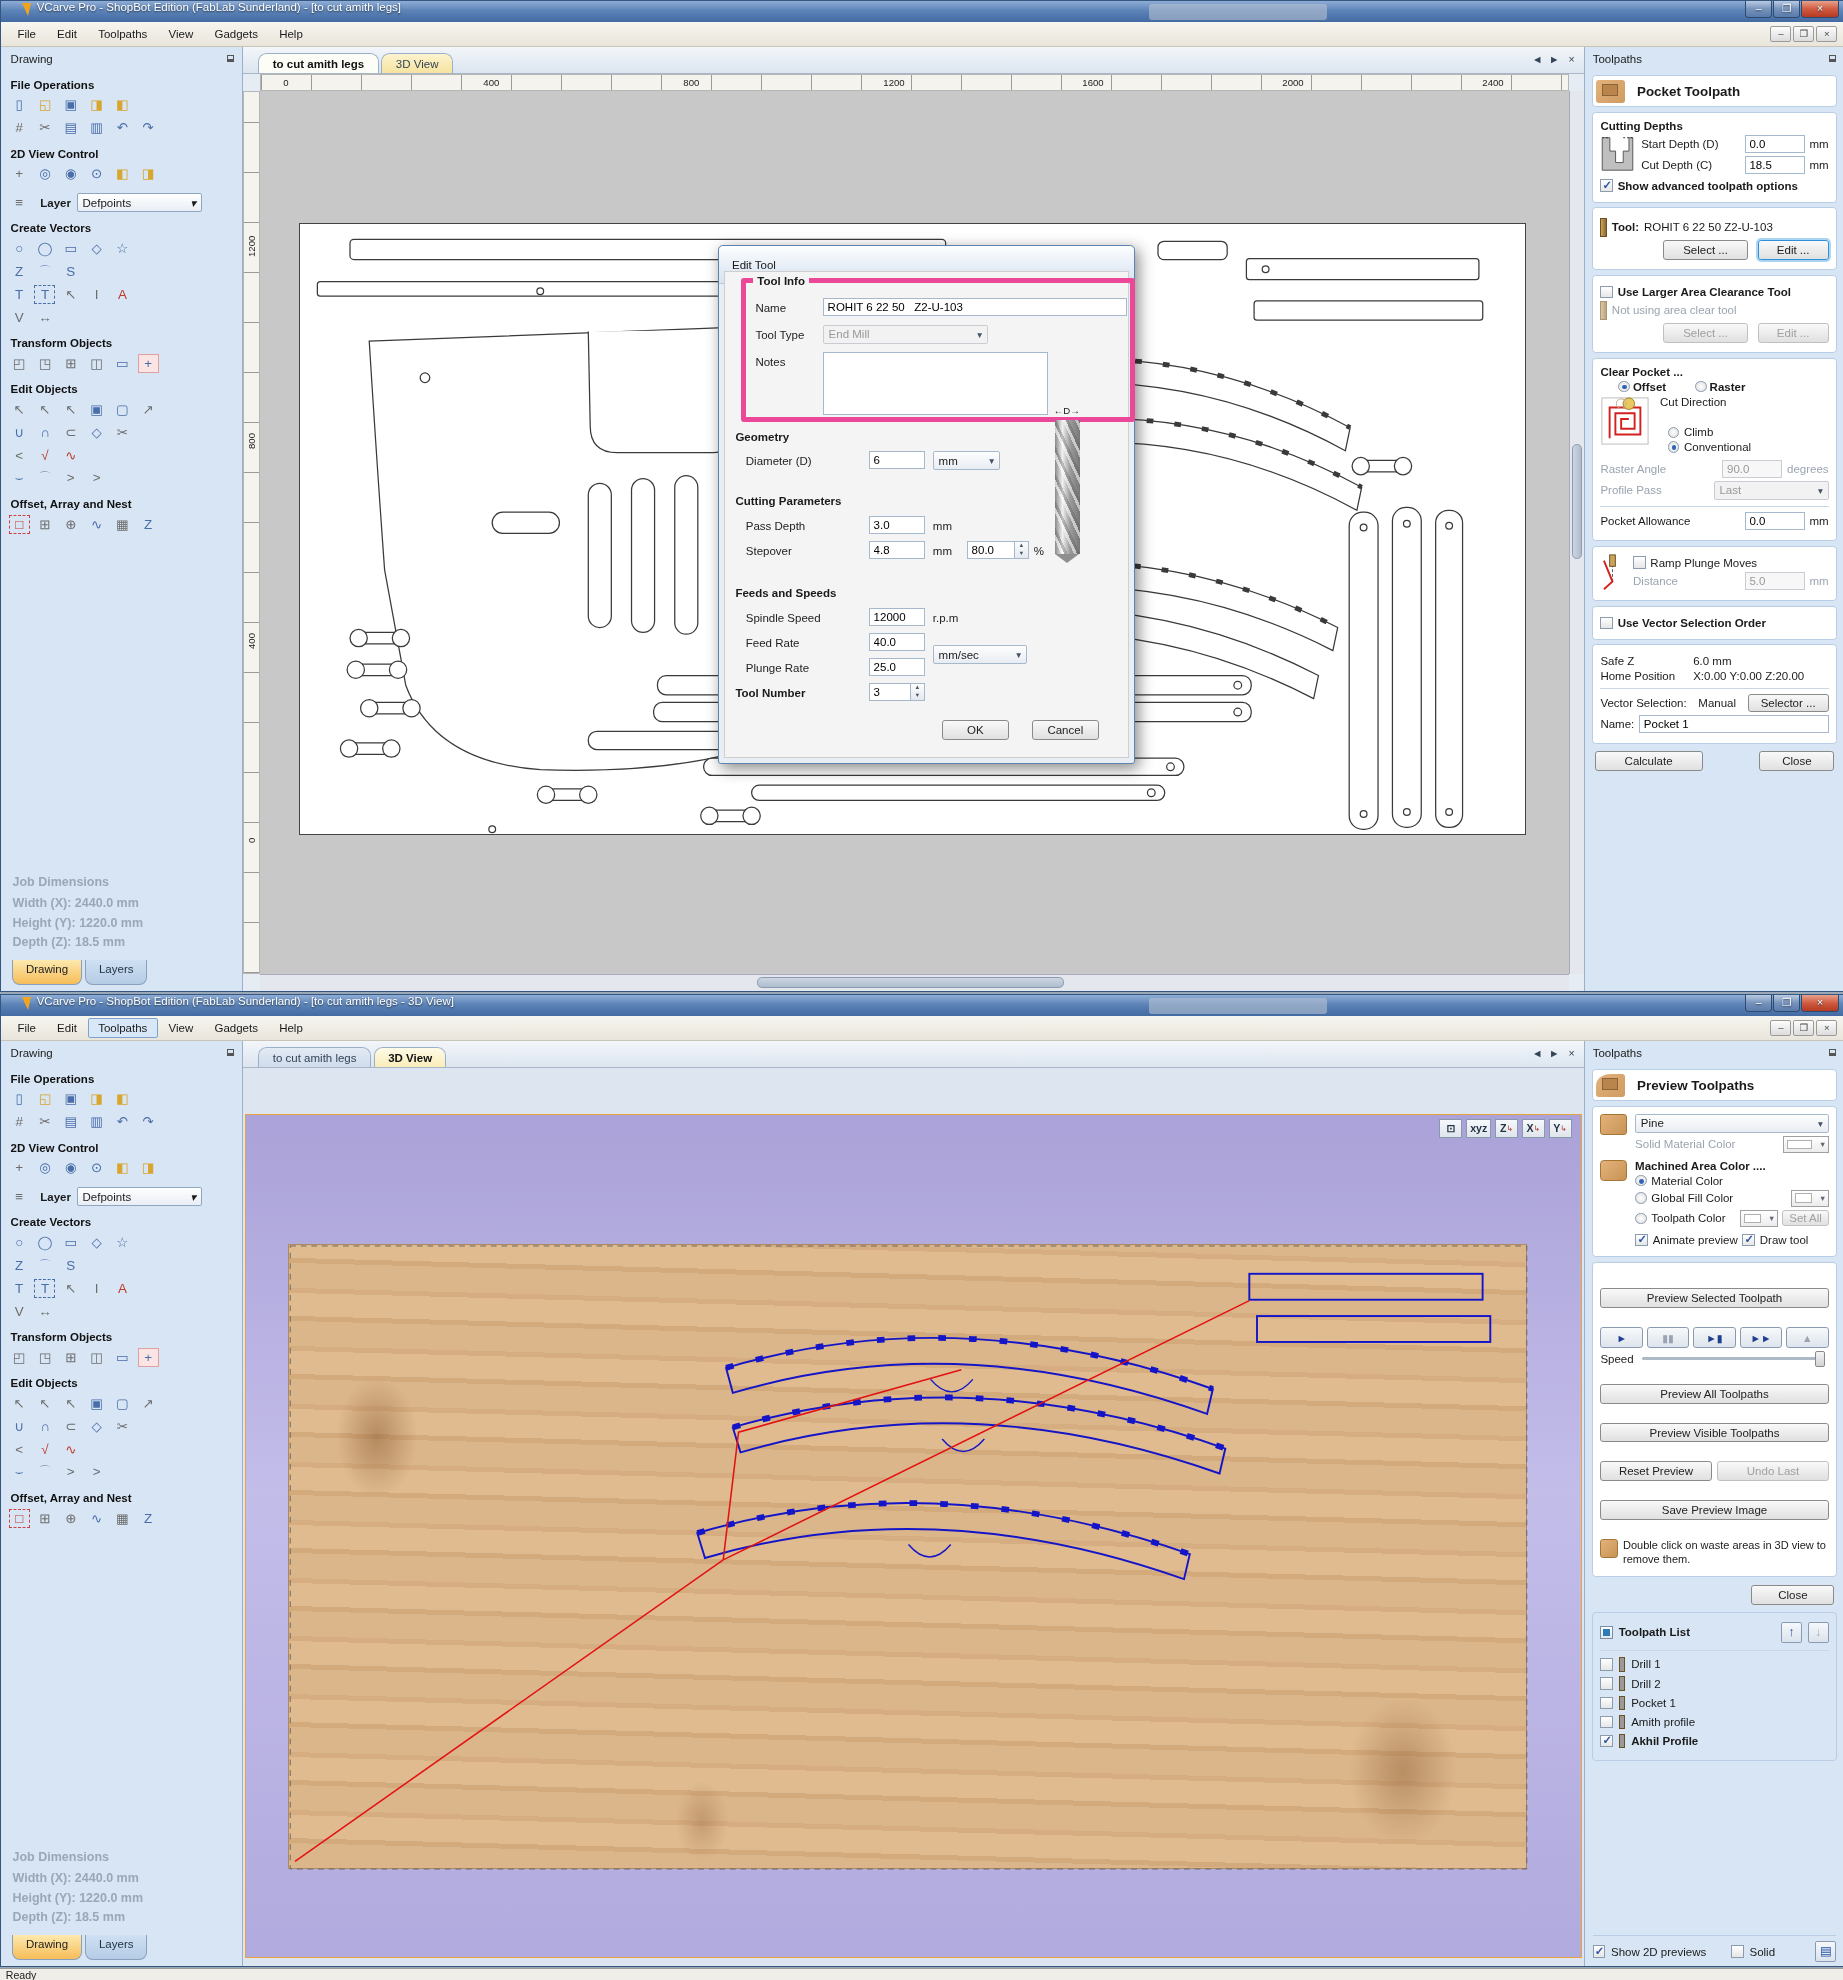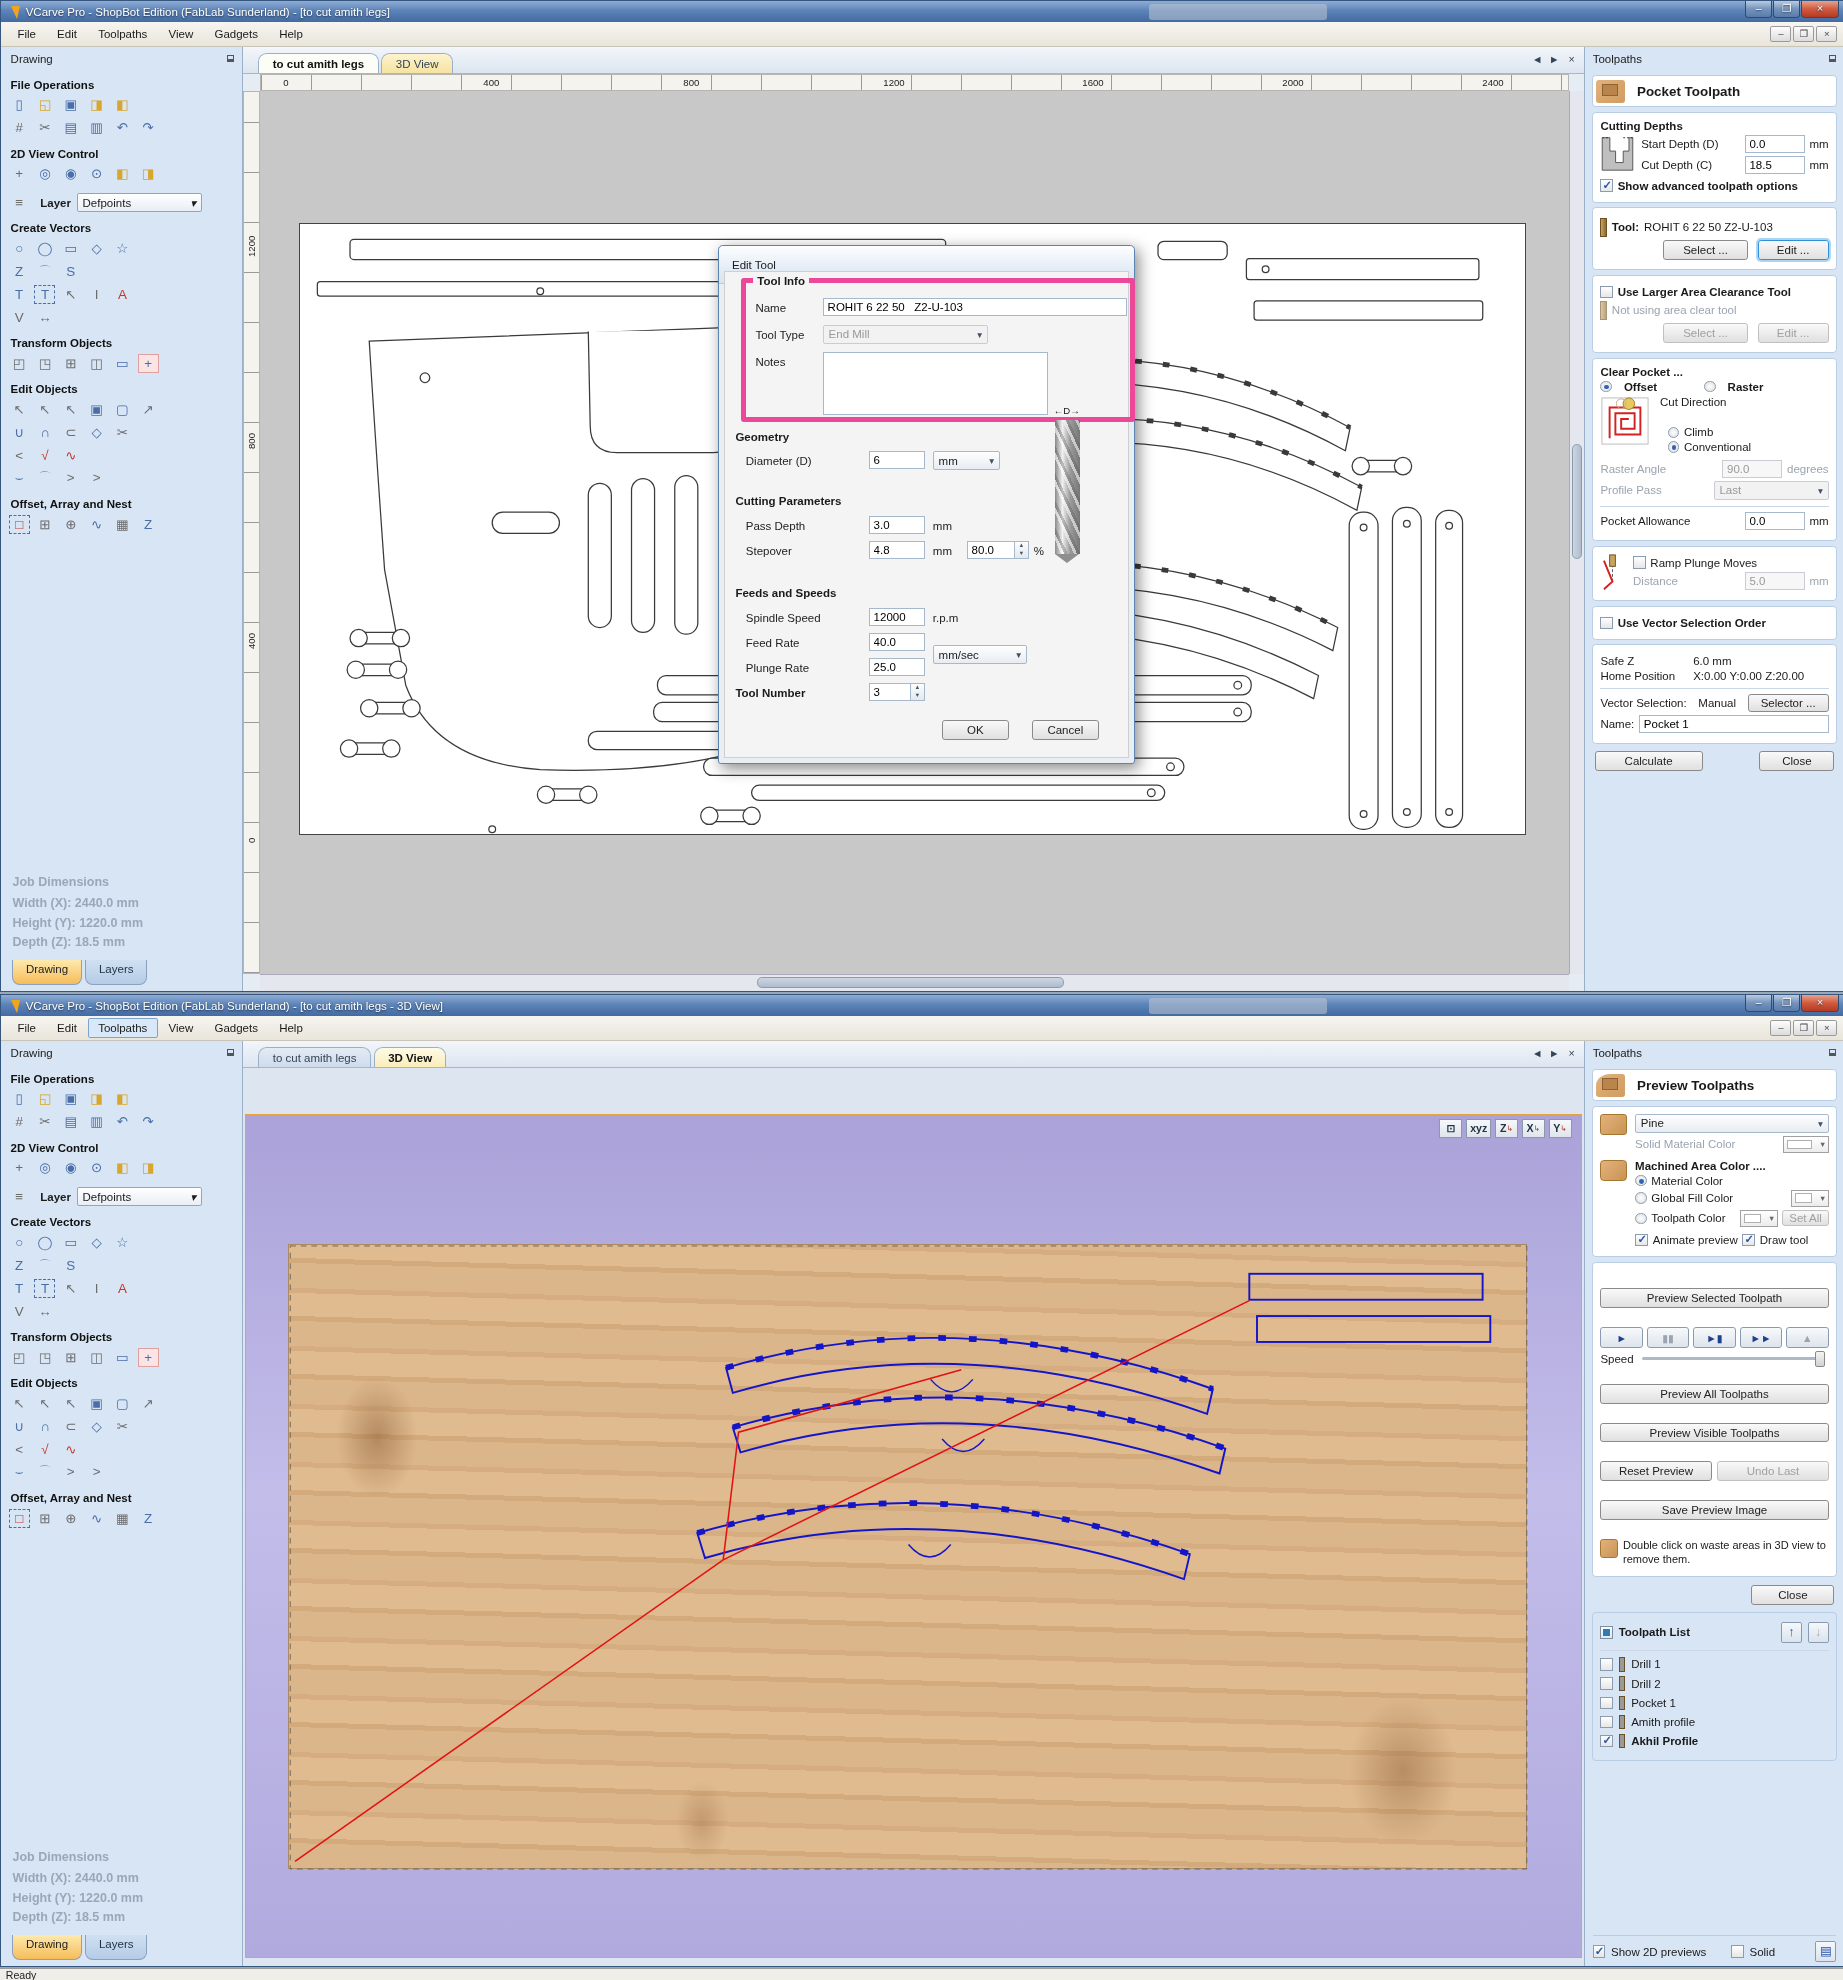--- a/index.html
+++ b/index.html
@@ -1,18 +1,18 @@
 <!DOCTYPE html>
 <html><head>
 <meta charset="utf-8">
 <style>
 *{margin:0;padding:0;box-sizing:border-box;font-family:"Liberation Sans",sans-serif}
 body{width:1844px;height:1981px;position:relative;background:#9aa7b5;overflow:hidden;font-size:11.5px;color:#1a1a1a}
 .window{position:absolute;left:0;width:1844px;background:#d7e5f4;border:1px solid #35567e}
-.titlebar{height:21px;background:linear-gradient(#8fadd6,#5d84b8 45%,#436aa2);display:flex;align-items:center;color:#fff;font-size:11.5px;padding-left:8px;position:relative;text-shadow:0 1px 1.9px #234}
+.titlebar{height:21px;background:linear-gradient(#8fadd6,#5d84b8 45%,#436aa2);display:flex;color:#fff;font-size:11.5px;padding-left:19px;position:relative;text-shadow:0 1px 1.9px #234}
 .logo{width:0;height:0;border-left:6.7px solid transparent;border-right:3.8px solid transparent;border-top:13.4px solid #f2a41c;margin:1.9px 5.8px 0 1.9px}
 .ghost{position:absolute;left:1148px;top:2.9px;width:178px;height:16.3px;background:rgba(190,198,212,.55);border-radius:2.9px;color:#7b8596;font-size:9.6px;text-align:center;line-height:16.3px}
 .winbtns{position:absolute;right:3.8px;top:0;display:flex;gap:1px}
 .wb{width:27px;height:17.3px;border:1px solid #2d4a70;border-top:none;border-radius:0 0 3.8px 3.8px;background:linear-gradient(#b9cbe2,#7693bc 50%,#5a7bab);color:#fff;font-size:10.6px;text-align:center;line-height:15.4px}
 .wb.close{background:linear-gradient(#e8a18c,#cf5b40 50%,#b53a22);width:38px}
 .menubar{height:25px;background:linear-gradient(#f7f5f0,#e9e5db);display:flex;align-items:center;padding-left:5.8px;border-bottom:1px solid #c9c4b8;position:relative}
 .mi{padding:2.9px 9.6px;border:1px solid transparent;border-radius:1.9px}
 .mi.hl{border-color:#7da2ce;background:#d9e8f8}
 .mdib{position:absolute;right:5.8px;display:flex;gap:1.9px}
 .mdib span{width:21px;height:15.4px;border:1px solid #9a9a9a;border-radius:1.9px;background:linear-gradient(#fdfdfd,#dcdcdc);text-align:center;line-height:13.4px;font-size:9.6px;color:#444}
@@ -433,21 +433,21 @@
           <span class="bit-ic" style="opacity:.6"></span>
           <span>Not using area clear tool</span>
         </div>
       <div class="row" style="justify-content:flex-end;gap:9.6px">
         <span class="btn dis" style="width:85px">Select ...</span>
         <span class="btn dis" style="width:71px">Edit ...</span>
       </div>
     </div>
     <div class="grp">
       <div class="bold">Clear Pocket ...</div>
-      <div class="row" style="gap:12px;margin-left:0">
+      <div class="row" style="gap:3px;margin-left:18px">
         <span class="rd on"></span>
           <span class="bold">Offset</span>
         <span style="width:23px"></span>
         <span class="rd"></span>
           <span class="bold">Raster</span>
       </div>
       <div style="display:flex;gap:9.6px;margin:3.8px 0">
         <svg width="50" height="50" viewBox="0 0 52 52">
           <rect x="2" y="2" width="48" height="48" fill="#fff" stroke="#bbb"></rect>
           <path d="M10,44 V12 H42 V40 H16 V18 H36 V34 H22 V24 H30" fill="none" stroke="#d42020" stroke-width="2"></path>

